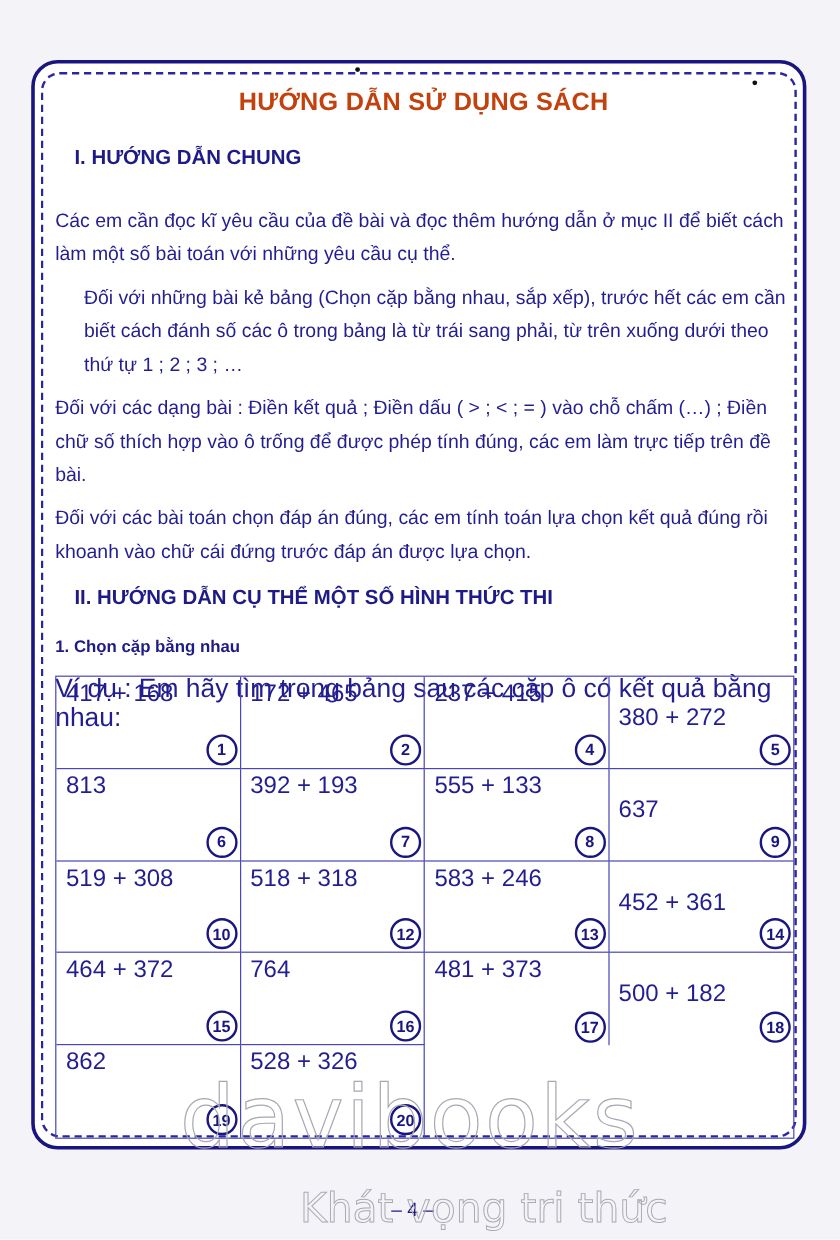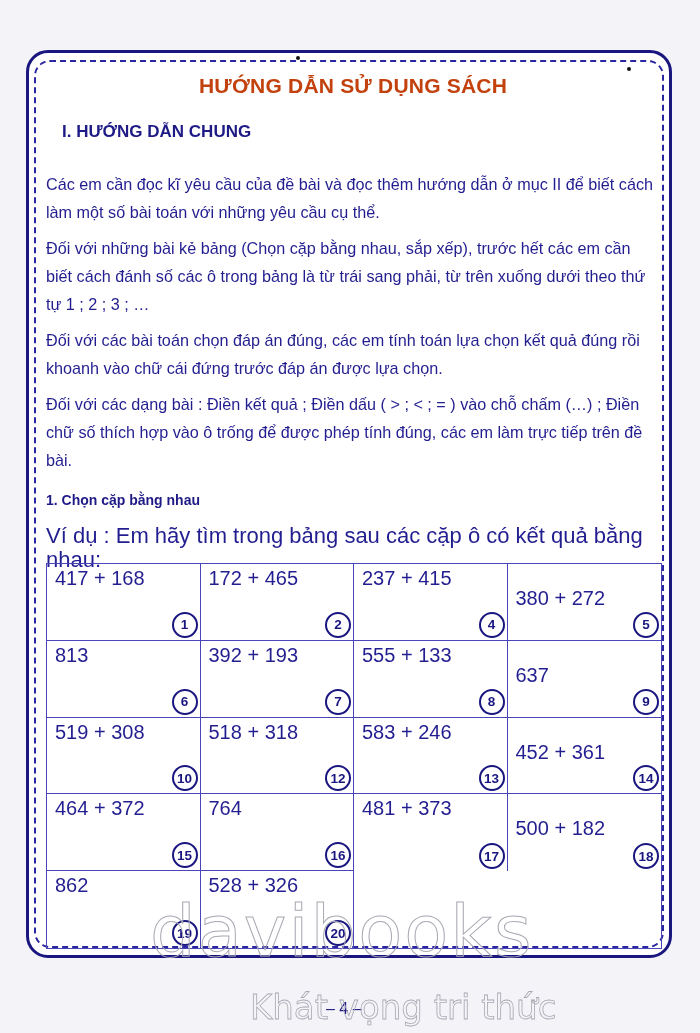--- a/index.html
+++ b/index.html
@@ -65,21 +65,21 @@
     margin: 16px;
   }
   .sh1 { margin-top: 16px; height: 24px; line-height: 24px; }
   .para {
     font-size: 16.2px;
     line-height: 28px;
     color: #231e90;
     margin: 0;
   }
   .p1 { margin-top: 26px; }
-  .p2 { margin-top: 8px; }
+  .p2 { margin-top: 8px; margin-left: 24px; }
   .p3 { margin-top: 8px; }
   .p4 { margin-top: 8px; }
   .sh2 { margin-top: 12px; height: 24px; line-height: 24px; }
   .sub-heading {
     font-weight: bold;
     font-size: 14px;
     color: #1e1a86;
     margin: 14px 0 0 0;
     height: 24px;
     line-height: 24px;
@@ -173,23 +173,24 @@
 </div>
 <div class="speck" style="left:296px; top:56px;"></div>
 <div class="speck" style="left:627px; top:67px;"></div>
 
 <div class="content">
   <h1 class="title">HƯỚNG DẪN SỬ DỤNG SÁCH</h1>
 
   <h2 class="section-heading sh1">I. HƯỚNG DẪN CHUNG</h2>
   <p class="para p1">Các em cần đọc kĩ yêu cầu của đề bài và đọc thêm hướng dẫn ở mục II để biết cách làm một số bài toán với những yêu cầu cụ thể.</p>
   <p class="para p2">Đối với những bài kẻ bảng (Chọn cặp bằng nhau, sắp xếp), trước hết các em cần biết cách đánh số các ô trong bảng là từ trái sang phải, từ trên xuống dưới theo thứ tự 1 ; 2 ; 3 ; …</p>
+  <p class="para p3">Đối với các dạng bài : Điền kết quả ; Điền dấu ( &gt; ; &lt; ; = ) vào chỗ chấm (…) ; Điền chữ số thích hợp vào ô trống để được phép tính đúng, các em làm trực tiếp trên đề bài.</p>
   <p class="para p4">Đối với các bài toán chọn đáp án đúng, các em tính toán lựa chọn kết quả đúng rồi khoanh vào chữ cái đứng trước đáp án được lựa chọn.</p>
-  <p class="para p3">Đối với các dạng bài : Điền kết quả ; Điền dấu ( &gt; ; &lt; ; = ) vào chỗ chấm (…) ; Điền chữ số thích hợp vào ô trống để được phép tính đúng, các em làm trực tiếp trên đề bài.</p>
-
+
+  <h2 class="section-heading sh2">II. HƯỚNG DẪN CỤ THỂ MỘT SỐ HÌNH THỨC THI</h2>
   <h3 class="sub-heading">1. Chọn cặp bằng nhau</h3>
   <p class="example">Ví dụ : Em hãy tìm trong bảng sau các cặp ô có kết quả bằng nhau:</p>
 </div>
 
 <div class="grid">
   <div class="cell">
       <span class="cell-expr">417 + 168</span>
       <span class="cell-num">1</span>
     </div>
   <div class="cell">

